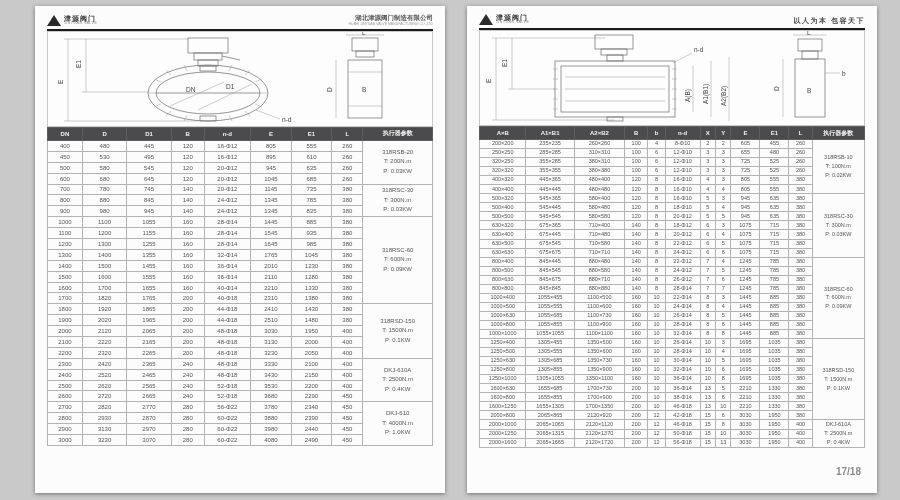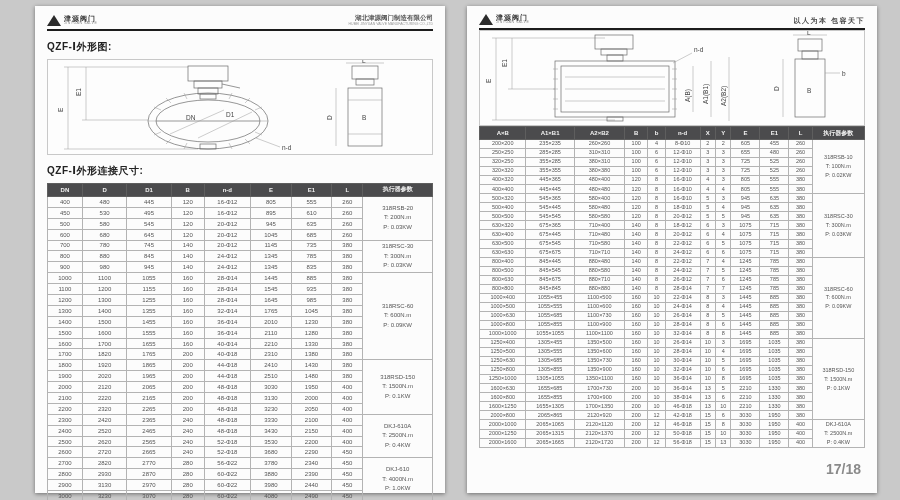--- a/index.html
+++ b/index.html
@@ -32,41 +32,40 @@
   .dtext{font-size:6.5px;fill:#444;}
 
   .dim-table{width:100%;border-collapse:collapse;table-layout:fixed;}
   .dim-table th{background:#4b4b4d;color:#f2f2f2;font-size:6px;font-weight:bold;
                 height:12px;border:.5px solid #5e5e5e;padding:0;white-space:nowrap;overflow:hidden;}
   .dim-table td{font-size:6px;color:#555;text-align:center;border:.5px solid #b3b3b3;
                 padding:0;height:9.9px;line-height:1;white-space:nowrap;overflow:hidden;}
   .page-right .dim-table td{height:8.05px;font-size:5.5px;}
   .dim-table td.grp{line-height:1.6;}
 
-  .page-num{position:absolute;right:16px;bottom:16px;font-size:14px;font-weight:bold;color:#8a8a8a;}
+  .page-num{position:absolute;right:16px;bottom:16px;font-size:10px;font-weight:bold;color:#8a8a8a;}
 </style>
 </head>
 <body>
 
 <div class="page page-left">
   <div class="hdr">
     <div class="logo">
       <div class="logo-tri"></div>
       <div class="logo-txt">
         <div class="logo-cn">津源阀门</div>
         <div class="logo-en">JINYUAN VALVE</div>
       </div>
     </div>
     <div class="hdr-right">
       <div class="company">湖北津源阀门制造有限公司</div>
       <div class="company-sub">HUBEI JINYUAN VALVE MANUFACTURING CO.,LTD</div>
     </div>
   </div>
 
-  <div class="sec-title">QZF-Ⅰ外形图:</div>
 
   <div class="draw-box">
     <svg width="386" height="92" viewBox="0 0 386 92">
 
       <line class="dthin" x1="20" y1="7" x2="20" y2="89"></line>
       <line class="dthin" x1="16" y1="7" x2="140" y2="7"></line>
       <line class="dthin" x1="16" y1="89" x2="150" y2="89"></line>
       <text class="dtext" x="15" y="52" transform="rotate(-90 15 52)">E</text>
 
       <line class="dthin" x1="38" y1="7" x2="38" y2="60"></line>
@@ -114,21 +113,20 @@
       <rect class="dline" x="304" y="6" width="26" height="13"></rect>
       <rect class="dline" x="308" y="19" width="18" height="6"></rect>
       <line class="dthin" x1="298" y1="3" x2="336" y2="3"></line>
       <text class="dtext" x="314" y="2.5">L</text>
       <line class="dthin" x1="288" y1="28" x2="288" y2="86"></line>
       <text class="dtext" x="284" y="60" transform="rotate(-90 284 60)">D</text>
       <text class="dtext" x="314" y="60">B</text>
     </svg>
   </div>
 
-  <div class="sec-title">QZF-Ⅰ外形连接尺寸:</div>
   <div>
       <table class="dim-table">
         <colgroup>
           <col style="width:9%">
           <col style="width:11.5%">
           <col style="width:11.5%">
           <col style="width:8.5%">
           <col style="width:12%">
           <col style="width:10.5%">
           <col style="width:10.5%">

